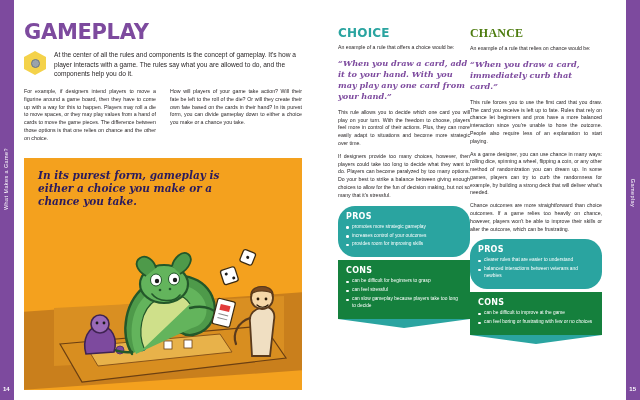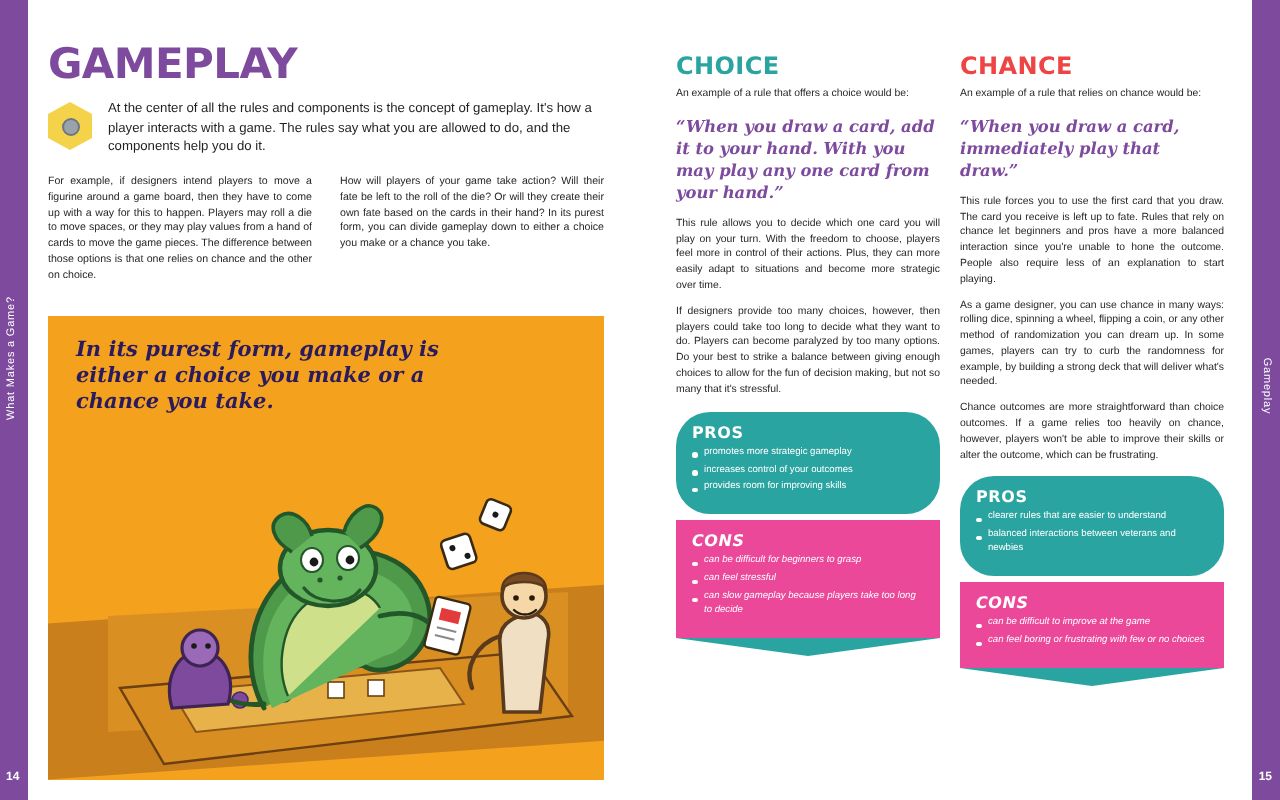--- a/index.html
+++ b/index.html
@@ -201,40 +201,39 @@
     z-index: 3;
   }
 
   
   .right-inner {
     position: absolute;
     left: 18px;
     top: 26px;
     width: 274px;
     display: flex;
-    gap: 10px;
   }
   .panel {
     width: 132px;
     position: relative;
     padding-bottom: 0;
   }
   .panel-body {
     background: #ffffff;
     padding: 0;
   }
   .panel-title {
     font-family: "DejaVu Sans", sans-serif;
     font-size: 12px;
     font-weight: bold;
     letter-spacing: 0.2px;
     margin: 0 0 4px 0;
   }
   .panel-choice .panel-title { color: #2aa4a0; }
-  .panel-chance .panel-title { color: #ef4444; }
+  .panel-chance .panel-title { color: #4d7c0f; font-family: Liberation Serif, serif; }
   .panel-sub {
     font-size: 5.2px;
     line-height: 1.45;
     color: #231f20;
     margin: 0 0 6px 0;
   }
   .quote-box {
     color: #7d4a9e;
     font-family: "DejaVu Serif", serif;
     font-weight: bold;
@@ -254,21 +253,21 @@
     margin-top: 6px;
     position: relative;
   }
   .pc-block {
     position: relative;
     padding: 6px 8px 7px 8px;
     box-sizing: border-box;
     width: 132px;
   }
   .pc-pros { background: #2aa4a0; border-radius: 17px; }
-  .pc-cons { background: #ec4899; font-style: italic; }
+  .pc-cons { background: #15803d; }
   .pc-heading {
     font-family: "DejaVu Sans", sans-serif;
     font-size: 8px;
     font-weight: bold;
     color: #ffffff;
     margin: 0 0 3px 0;
     letter-spacing: 0.3px;
   }
   .pc-list {
     margin: 0;
@@ -440,21 +439,21 @@
             </ul>
           </div>
           <div class="notch"></div>
         </div>
       </div>
 
       <div class="panel panel-chance">
         <div class="panel-body">
           <h2 class="panel-title">CHANCE</h2>
           <p class="panel-sub">An example of a rule that relies on chance would be:</p>
-          <p class="quote-box">“When you draw a card, immediately play that draw.”</p>
+          <p class="quote-box">“When you draw a card, immediately curb that card.”</p>
           <p class="panel-para">This rule forces you to use the first card that you draw. The card you receive is left up to fate. Rules that rely on chance let beginners and pros have a more balanced interaction since you're unable to hone the outcome. People also require less of an explanation to start playing.</p>
           <p class="panel-para">As a game designer, you can use chance in many ways: rolling dice, spinning a wheel, flipping a coin, or any other method of randomization you can dream up. In some games, players can try to curb the randomness for example, by building a strong deck that will deliver what's needed.</p>
           <p class="panel-para">Chance outcomes are more straightforward than choice outcomes. If a game relies too heavily on chance, however, players won't be able to improve their skills or alter the outcome, which can be frustrating.</p>
         </div>
         <div class="pros-cons">
           <div class="pc-block pc-pros">
             <div class="pc-heading">PROS</div>
             <ul class="pc-list">
               <li>clearer rules that are easier to understand</li>
               <li>balanced interactions between veterans and newbies</li>

